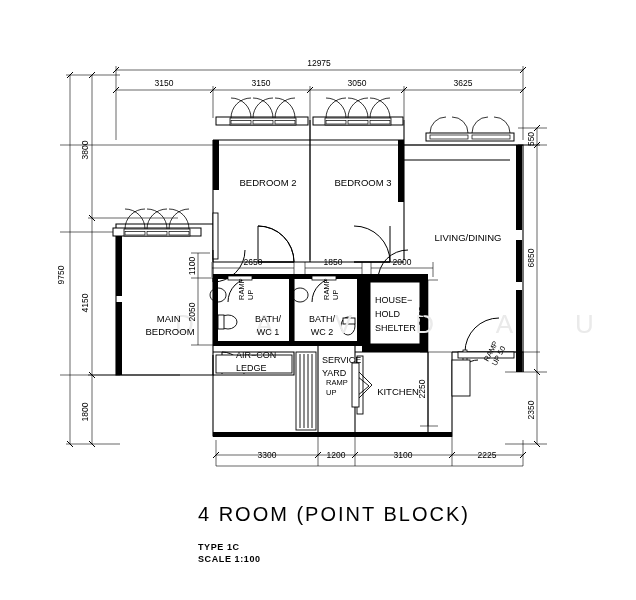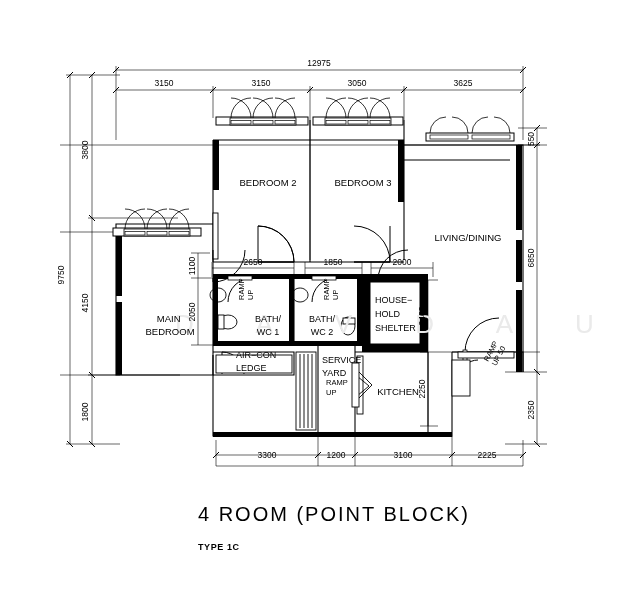--- a/index.html
+++ b/index.html
@@ -328,15 +328,16 @@
       </text>
       <text transform="translate(488,362) rotate(-62)">
         <tspan x="0" dy="0">RAMP</tspan><tspan x="0" dy="9">UP 50</tspan>
       </text>
     </g>
   </svg>
 
   <div class="tblock">
     <div class="t1">4 ROOM (POINT BLOCK)</div>
     <div class="t2">TYPE 1C</div>
+    <div class="t3">SCALE  1:100</div>
   </div>
 
 </div>
 
 </body></html>

